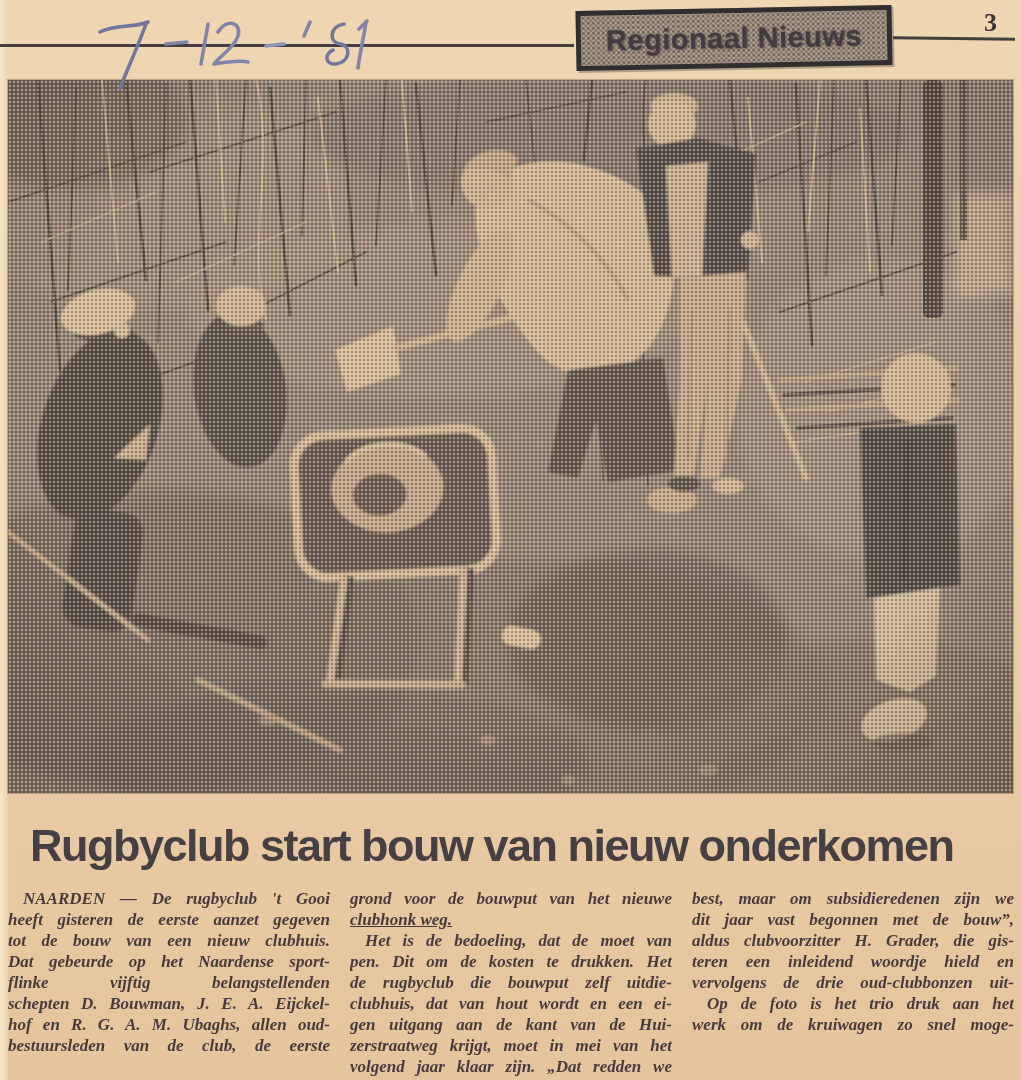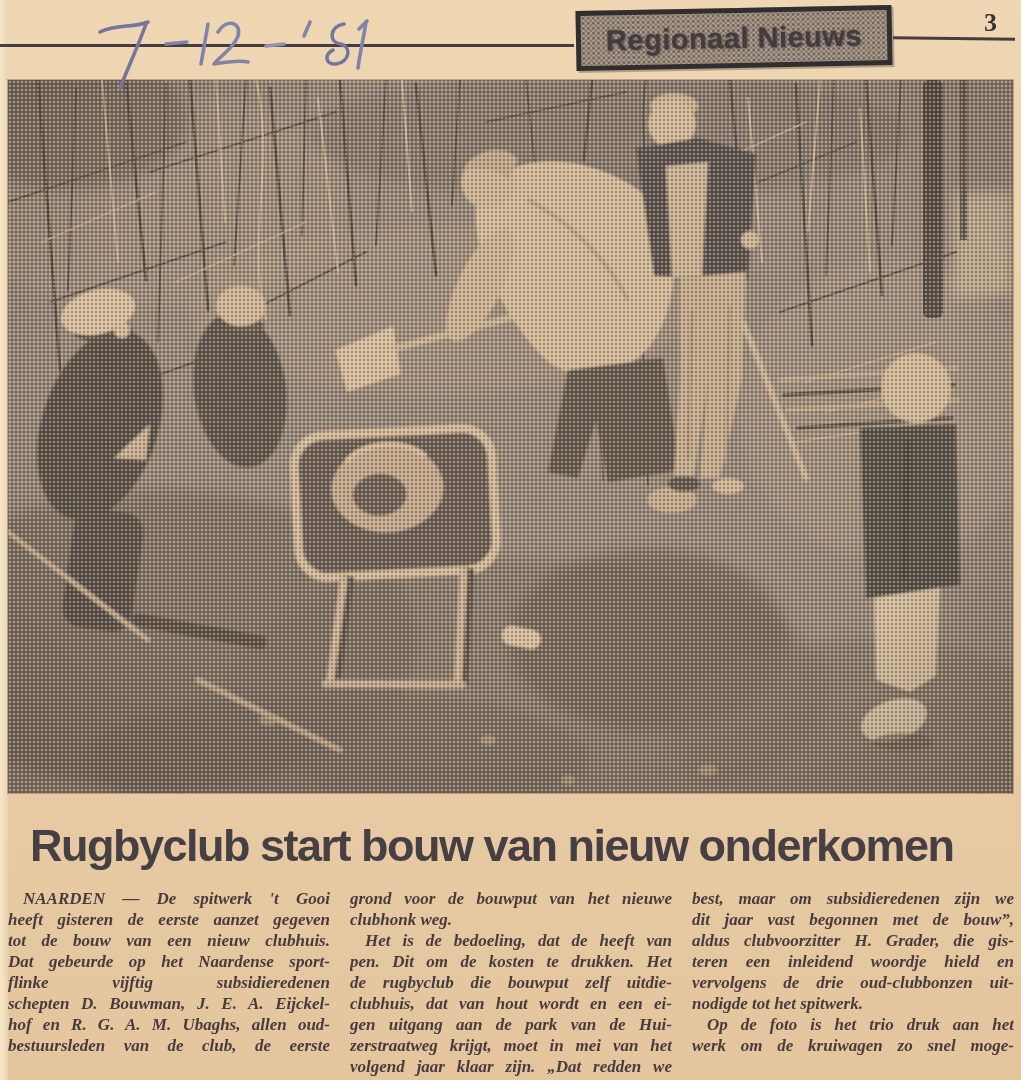--- a/index.html
+++ b/index.html
@@ -46,21 +46,21 @@
   
   .headline{
     position:absolute;left:6px;top:820px;width:1012px;
     font-family:"Liberation Sans",sans-serif;font-weight:bold;font-size:45px;
     letter-spacing:-1.5px;color:#463f43;white-space:nowrap;margin-left:24px;
   }
   .columns{position:absolute;left:8px;top:888px;width:1006px;display:flex;gap:20px;}
   .col{width:322px;font-style:italic;font-weight:700;font-size:17px;line-height:21px;color:#473b3e;}
   .line{text-align:justify;text-align-last:justify;height:21px;overflow:hidden;}
   .line.indent{text-indent:15px;}
-  .line.par-end{text-align-last:left;}
+  .line.par-end{text-align-last:left;text-decoration:underline;}
 </style>
 </head>
 <body>
 
 <div class="page">
   <div class="scan-edge"></div>
 
   <div class="rule rule-left"></div>
   <div class="rule rule-right"></div>
 
@@ -260,44 +260,43 @@
 
       <rect width="1005" height="713" filter="url(#noise)" opacity=".5"></rect>
       <rect width="1005" height="713" fill="url(#vg)"></rect>
     </svg>
   </div>
 
   <div class="headline">Rugbyclub start bouw van nieuw onderkomen</div>
 
   <div class="columns">
     <div class="col">
-      <div class="line indent">NAARDEN — De spitwerk 't Gooi</div>
+      <div class="line indent">NAARDEN — De rugbyclub 't Gooi</div>
       <div class="line">heeft gisteren de eerste aanzet gegeven</div>
       <div class="line">tot de bouw van een nieuw clubhuis.</div>
       <div class="line">Dat gebeurde op het Naardense sport-</div>
-      <div class="line">flinke vijftig subsidieredenen</div>
+      <div class="line">flinke vijftig belangstellenden</div>
       <div class="line">schepten D. Bouwman, J. E. A. Eijckel-</div>
       <div class="line">hof en R. G. A. M. Ubaghs, allen oud-</div>
       <div class="line">bestuursleden van de club, de eerste</div>
     </div>
     <div class="col">
       <div class="line">grond voor de bouwput van het nieuwe</div>
       <div class="line par-end">clubhonk weg.</div>
-      <div class="line indent">Het is de bedoeling, dat de heeft van</div>
+      <div class="line indent">Het is de bedoeling, dat de moet van</div>
       <div class="line">pen. Dit om de kosten te drukken. Het</div>
       <div class="line">de rugbyclub die bouwput zelf uitdie-</div>
       <div class="line">clubhuis, dat van hout wordt en een ei-</div>
-      <div class="line">gen uitgang aan de park van de Hui-</div>
+      <div class="line">gen uitgang aan de kant van de Hui-</div>
       <div class="line">zerstraatweg krijgt, moet in mei van het</div>
       <div class="line">volgend jaar klaar zijn. „Dat redden we</div>
     </div>
     <div class="col">
       <div class="line">best, maar om subsidieredenen zijn we</div>
       <div class="line">dit jaar vast begonnen met de bouw”,</div>
       <div class="line">aldus clubvoorzitter H. Grader, die gis-</div>
       <div class="line">teren een inleidend woordje hield en</div>
       <div class="line">vervolgens de drie oud-clubbonzen uit-</div>
-      <div class="line par-end">nodigde tot het spitwerk.</div>
       <div class="line indent">Op de foto is het trio druk aan het</div>
       <div class="line">werk om de kruiwagen zo snel moge-</div>
     </div>
   </div>
 </div>
 
 </body></html>

